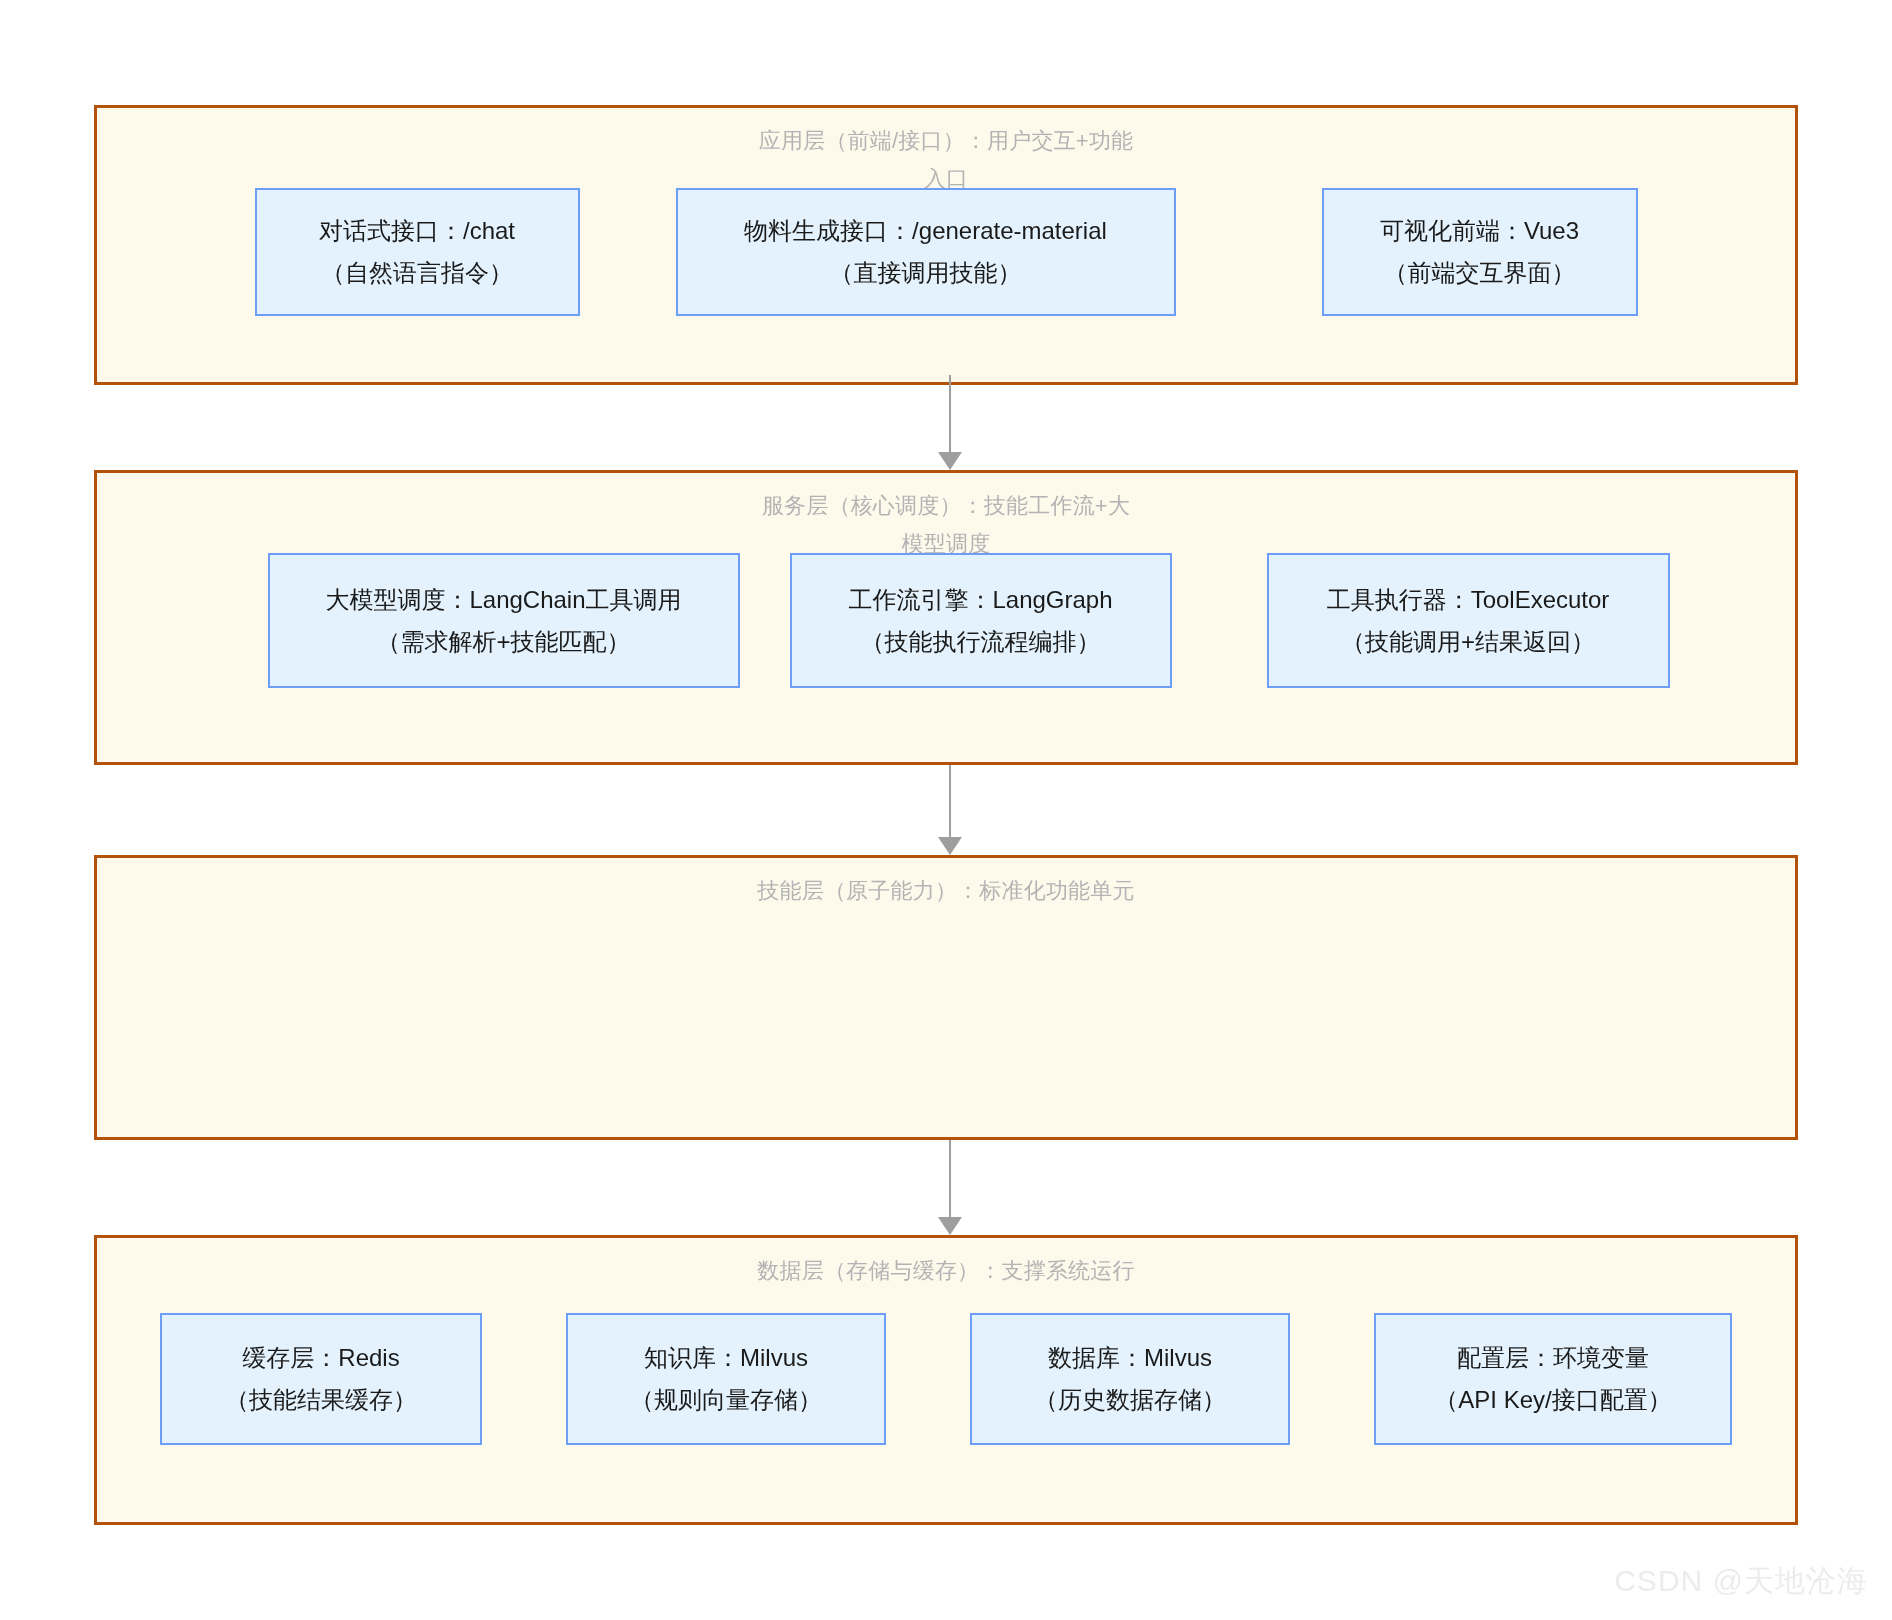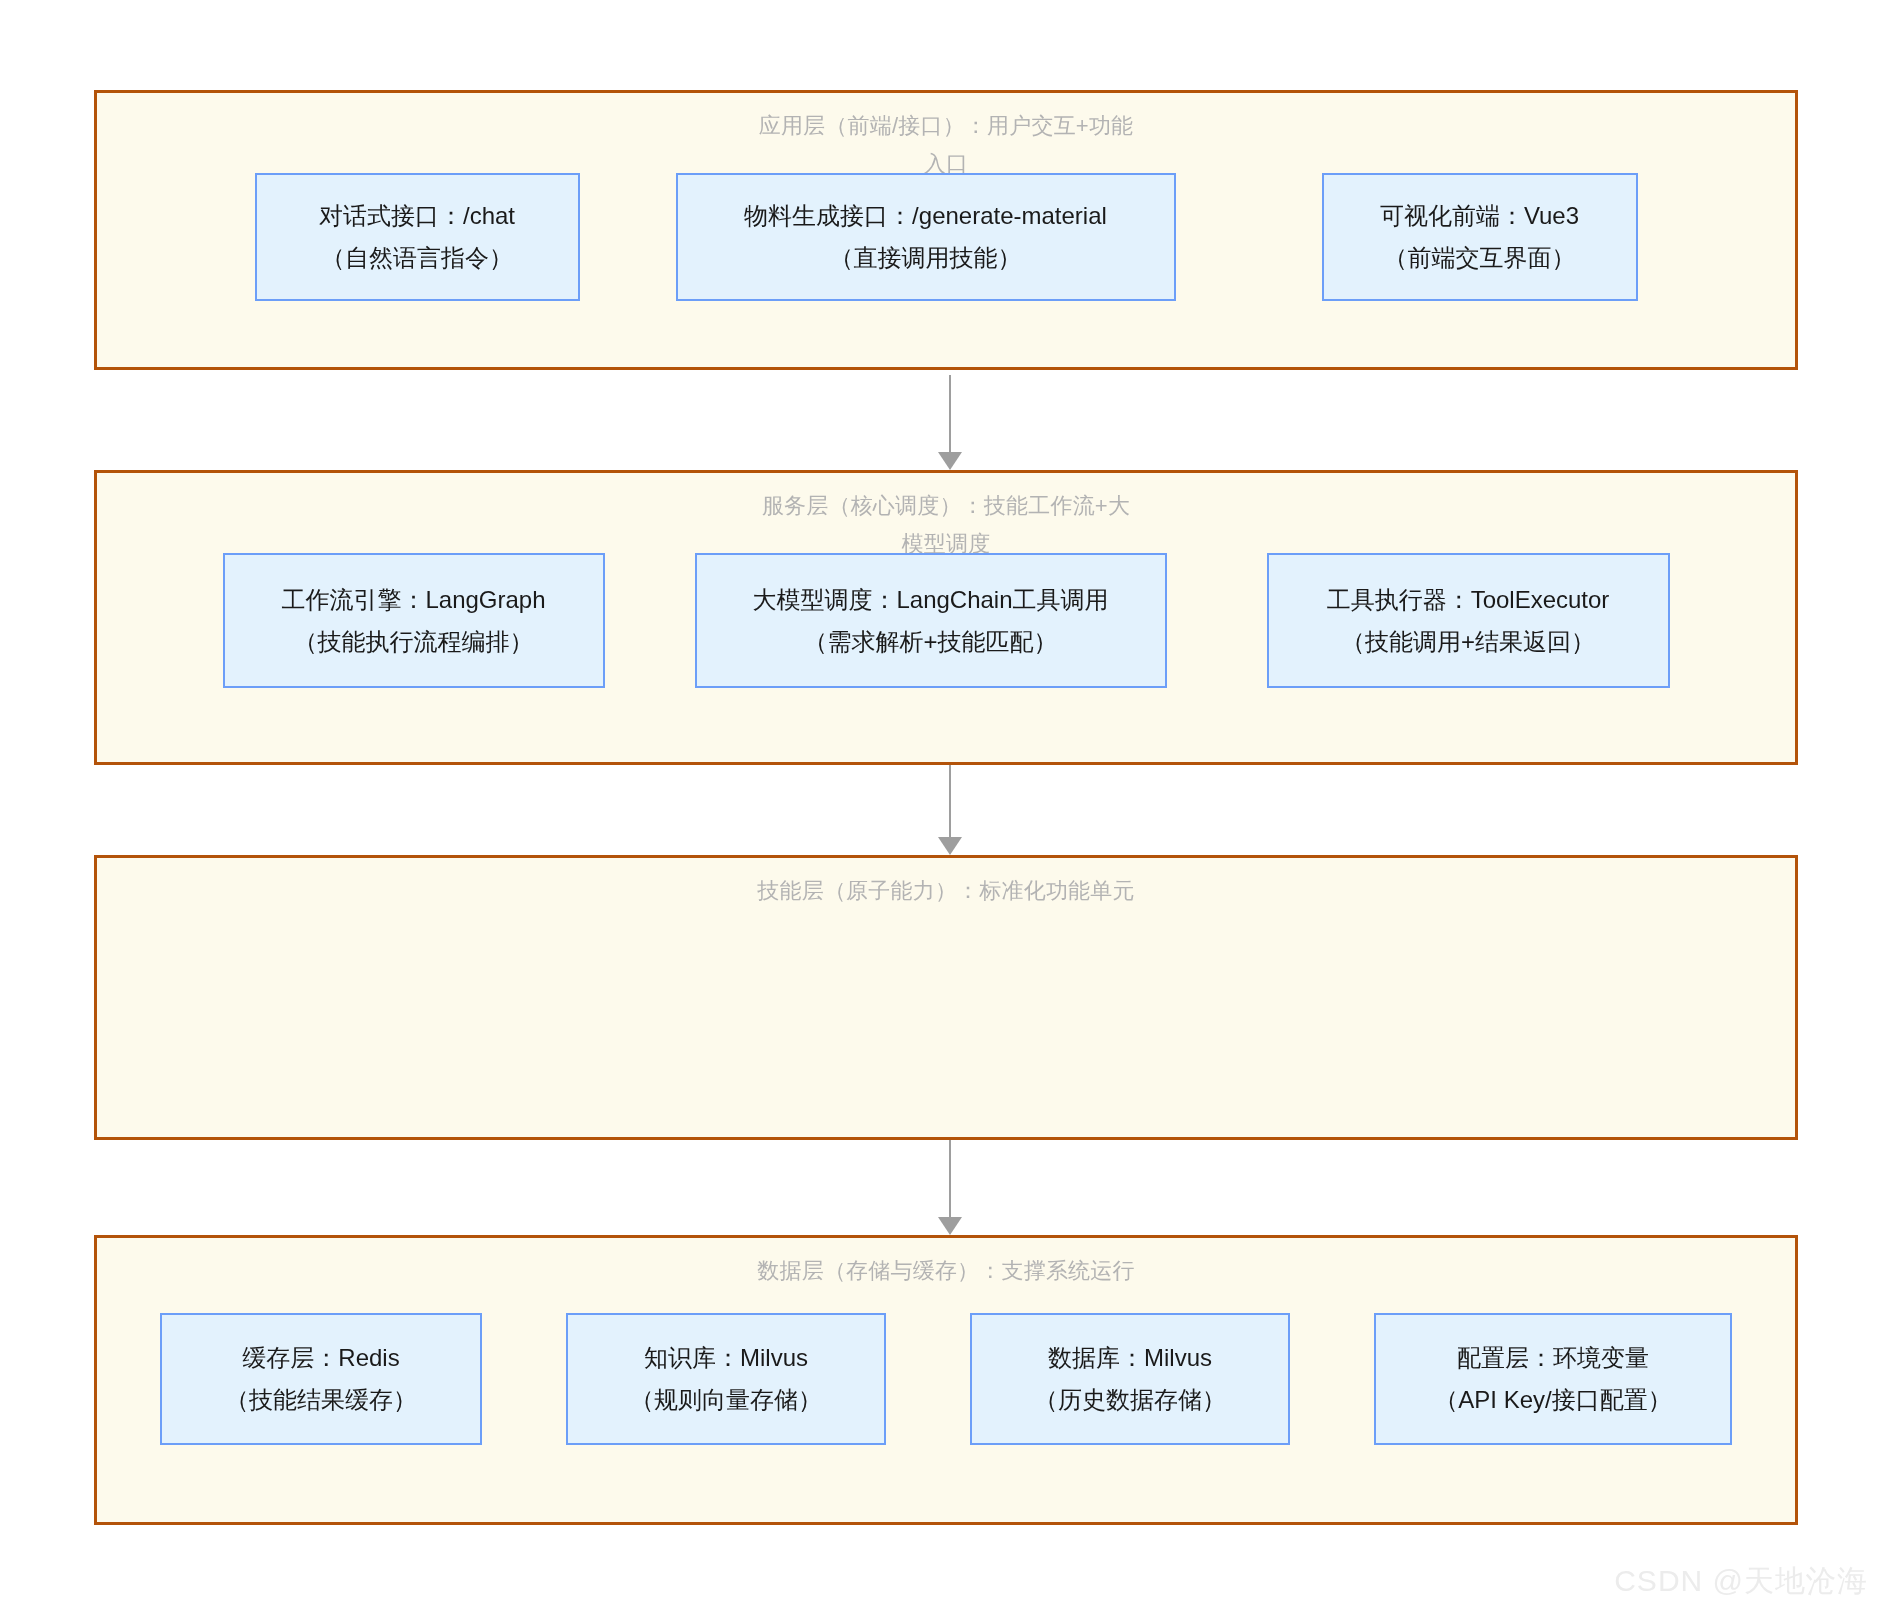--- a/index.html
+++ b/index.html
@@ -104,21 +104,21 @@
     letter-spacing: 1px;
     white-space: nowrap;
     user-select: none;
   }
 </style>
 </head>
 <body>
 
 <div id="diagram">
 
-  <div class="layer" style="left:94px; top:90px; width:1704px; height:280px;">
+  <div class="layer" style="left:94px; top:105px; width:1704px; height:280px;">
     <div class="layer-title">应用层（前端/接口）：用户交互+功能
 入口</div>
     <div class="node-row" style="top:80px; height:140px;">
       <div class="node" style="width:325px; height:128px; margin:0 48px 0 0;">
         <span class="node-line">对话式接口：/chat</span>
         <span class="node-line">（自然语言指令）</span>
       </div>
       <div class="node" style="width:500px; height:128px; margin:0 98px 0 48px;">
         <span class="node-line">物料生成接口：/generate-material</span>
         <span class="node-line">（直接调用技能）</span>
@@ -132,27 +132,27 @@
 
   <div class="arrow" style="left:938px; top:375px; height:95px;">
     <div class="shaft" style="height:77px;"></div>
     <div class="head" style="top:77px;"></div>
   </div>
 
   <div class="layer" style="left:94px; top:470px; width:1704px; height:295px;">
     <div class="layer-title">服务层（核心调度）：技能工作流+大
 模型调度</div>
     <div class="node-row" style="top:80px; height:140px;">
+      <div class="node" style="width:472px; height:135px; margin:0 50px 0 45px;">
+        <span class="node-line">大模型调度：LangChain工具调用</span>
+        <span class="node-line">（需求解析+技能匹配）</span>
+      </div>
       <div class="node" style="width:382px; height:135px; margin:0 45px 0 0;">
         <span class="node-line">工作流引擎：LangGraph</span>
         <span class="node-line">（技能执行流程编排）</span>
-      </div>
-      <div class="node" style="width:472px; height:135px; margin:0 50px 0 45px;">
-        <span class="node-line">大模型调度：LangChain工具调用</span>
-        <span class="node-line">（需求解析+技能匹配）</span>
       </div>
       <div class="node" style="width:403px; height:135px; margin:0 0 0 50px;">
         <span class="node-line">工具执行器：ToolExecutor</span>
         <span class="node-line">（技能调用+结果返回）</span>
       </div>
     </div>
   </div>
 
   <div class="arrow" style="left:938px; top:765px; height:90px;">
     <div class="shaft" style="height:72px;"></div>

